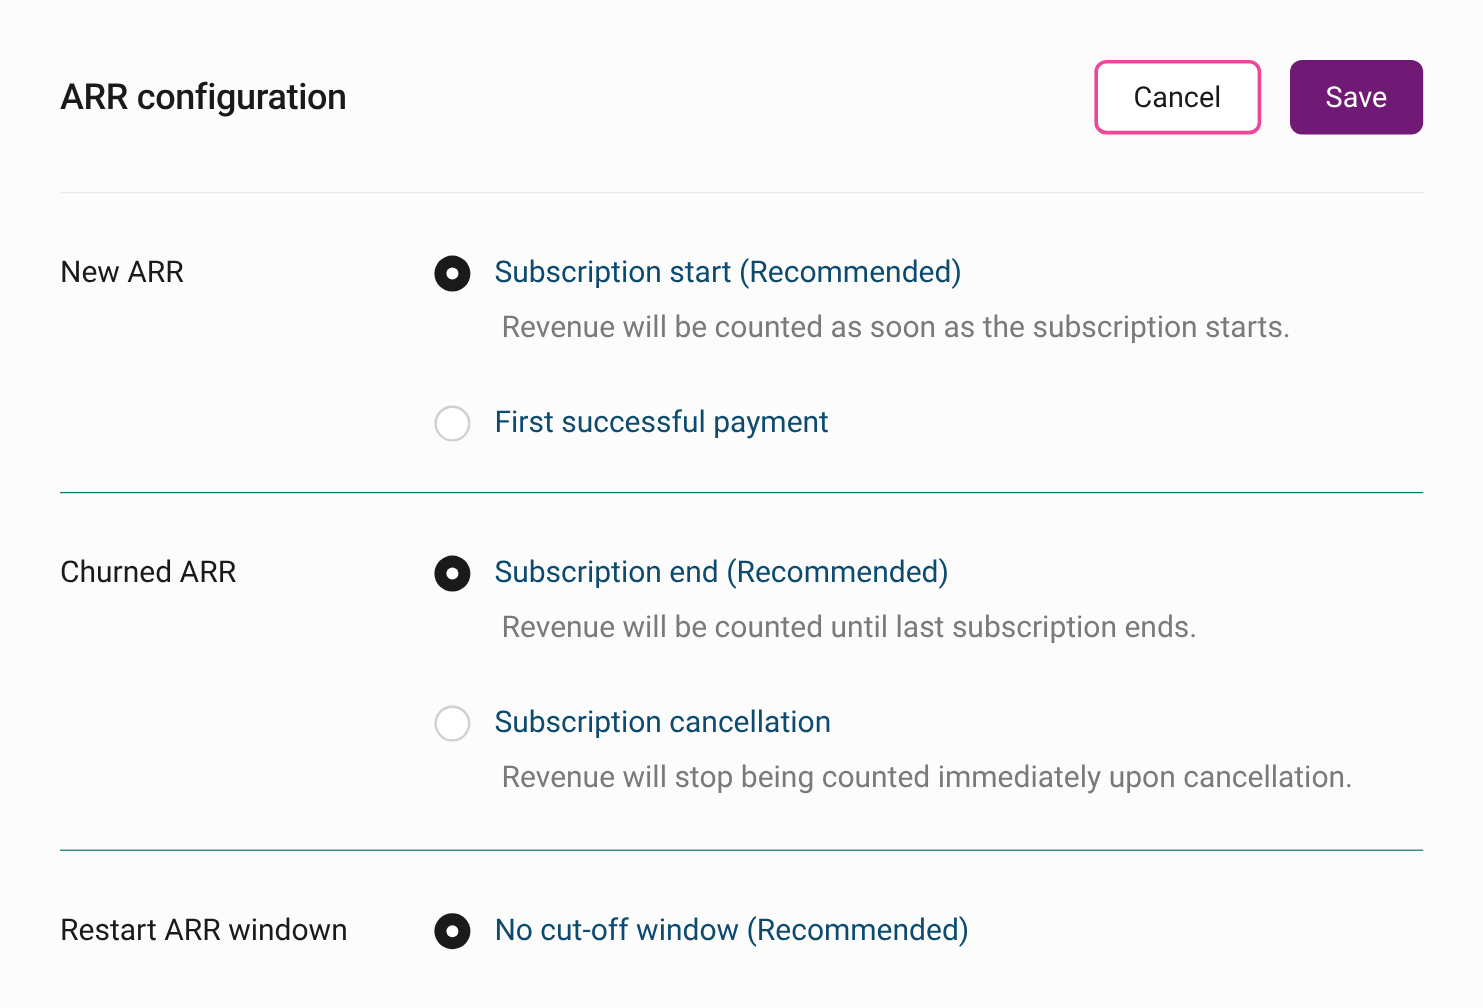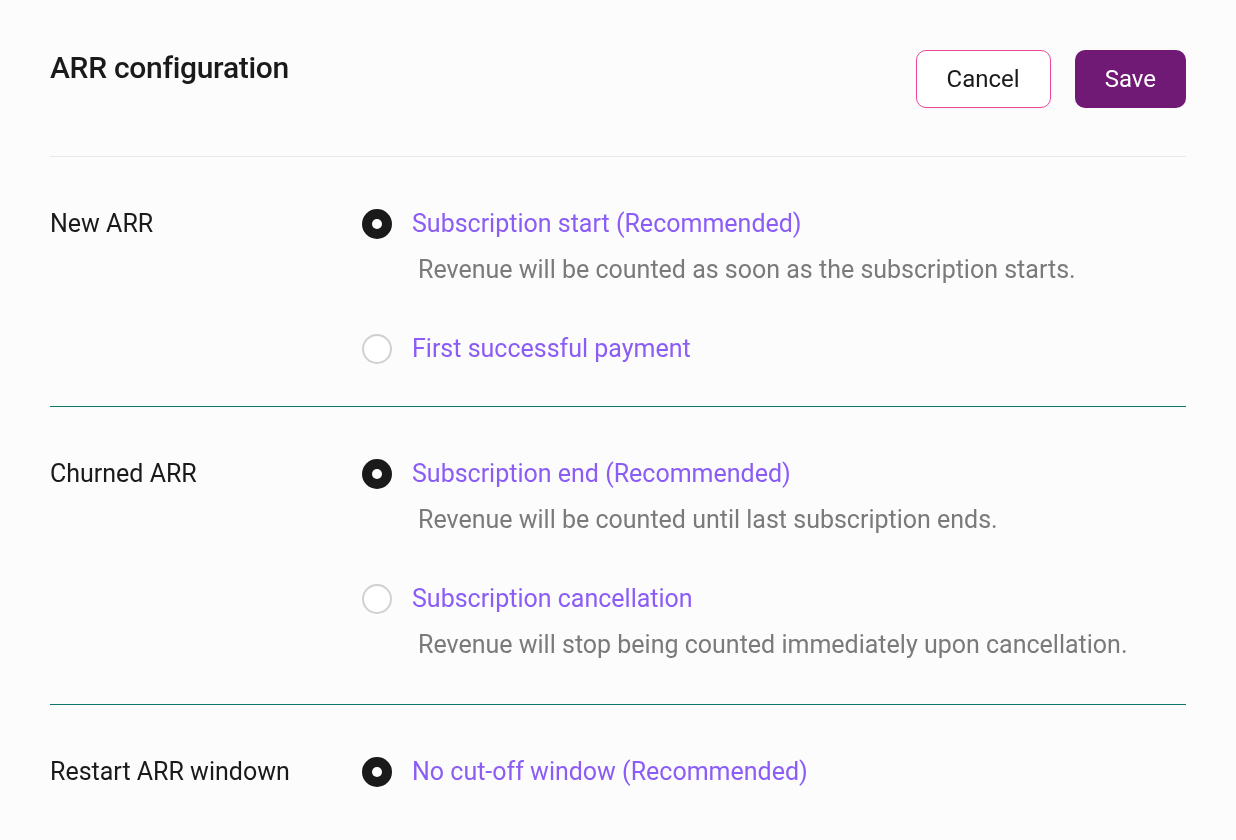--- a/index.html
+++ b/index.html
@@ -10,21 +10,21 @@
     body {
       font-family: -apple-system, BlinkMacSystemFont, "Segoe UI", Roboto, Helvetica, Arial, sans-serif;
       background: #fcfcfc;
       color: #1a1a1a;
       padding: 50px;
       width: 1236px;
     }
     .header {
       display: flex;
       justify-content: space-between;
-      align-items: flex-start;
+      align-items: center;
       padding-bottom: 48px;
       border-bottom: 1px solid #e8e8e8;
     }
     .page-title {
       font-size: 30px;
       font-weight: 500;
       color: #1a1a1a;
       letter-spacing: -0.3px;
     }
     .button-group {
@@ -36,21 +36,21 @@
       font-weight: 400;
       padding: 14px 30px;
       border-radius: 10px;
       cursor: pointer;
       border: none;
       font-family: inherit;
     }
     .btn-cancel {
       background: #ffffff;
       color: #1a1a1a;
-      border: 1px solid #ec4899;
+      border: 3px solid #ec4899;
       box-shadow: 0 1px 2px rgba(0,0,0,0.04);
     }
     .btn-save {
       background: #701a75;
       color: #ffffff;
     }
     .section {
       display: flex;
       padding-top: 50px;
       padding-bottom: 40px;
@@ -104,21 +104,21 @@
       border-radius: 50%;
       background: #ffffff;
       display: block;
     }
     .option-text {
       flex: 1;
     }
     .option-title {
       font-size: 25px;
       font-weight: 400;
-      color: #8b5cf6;
+      color: #0c4a6e;
       line-height: 1.35;
     }
     .option-desc {
       font-size: 25px;
       font-weight: 400;
       color: #7a7a7a;
       line-height: 1.5;
       margin-top: 10px;
       padding-left: 6px;
     }

